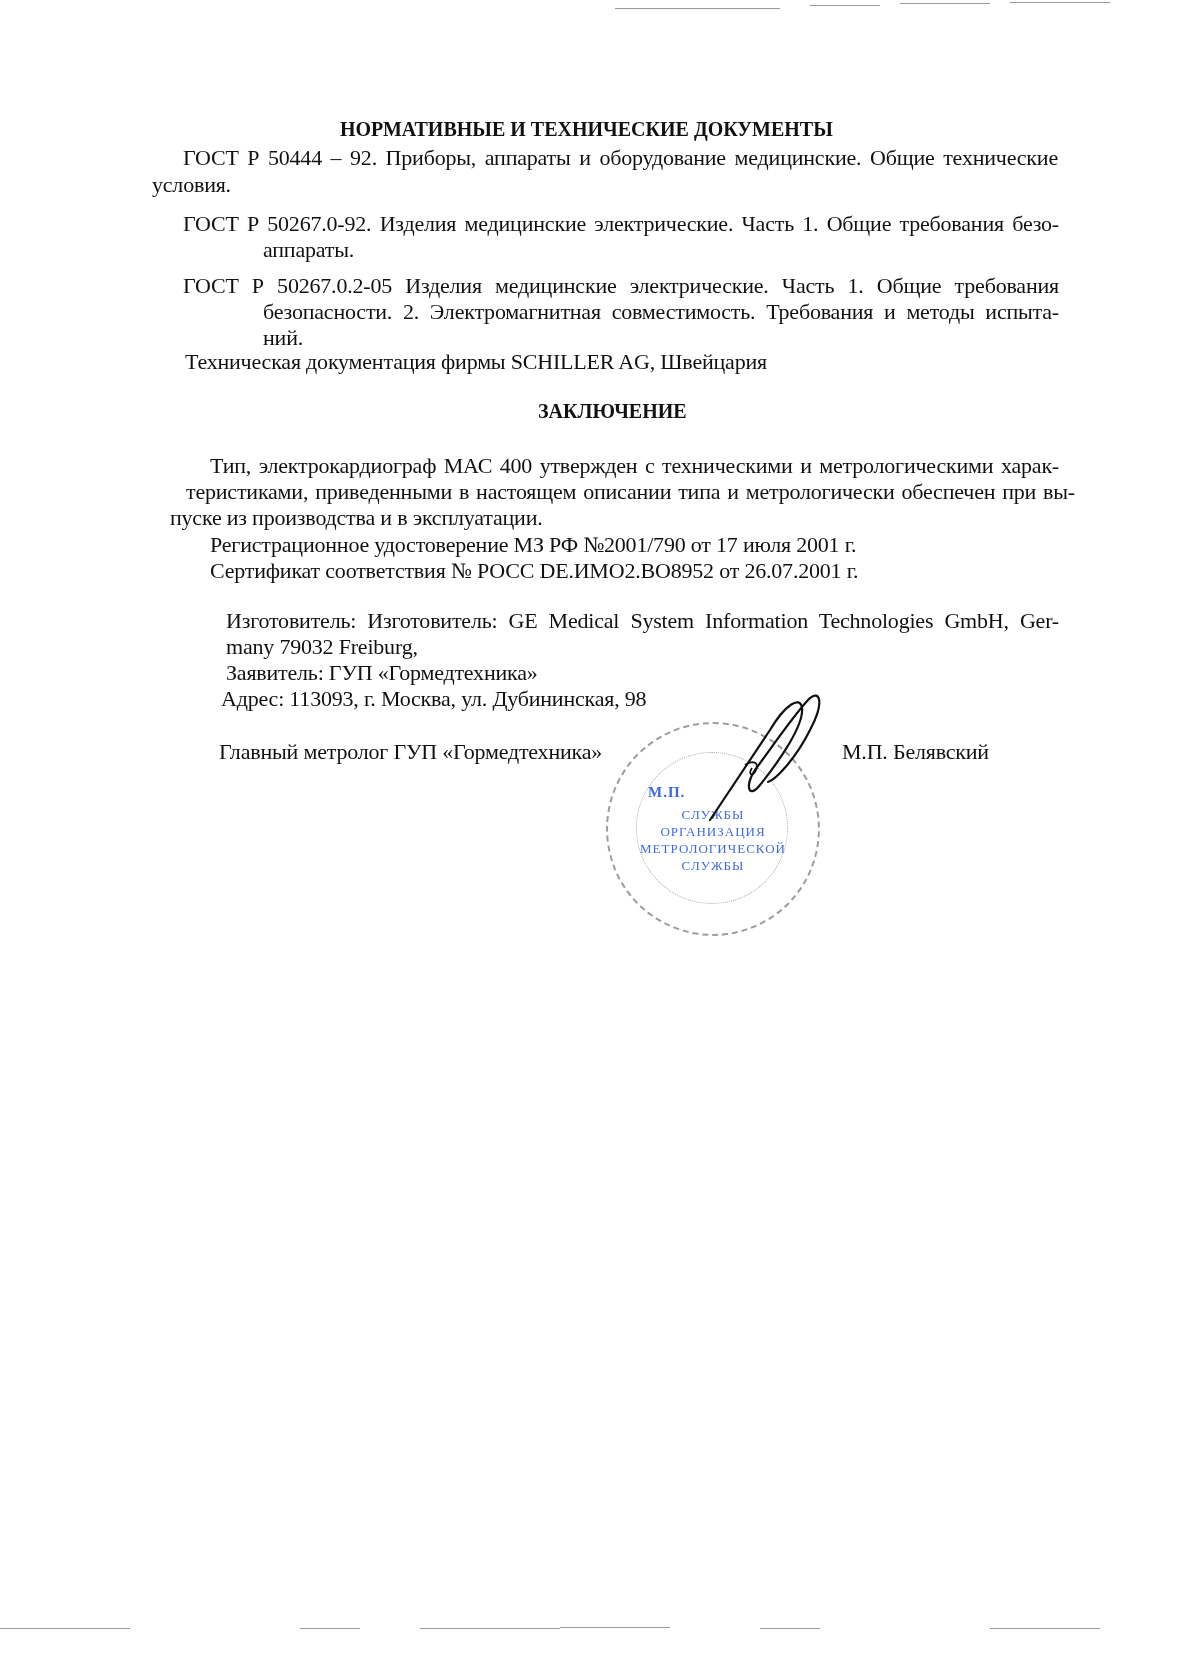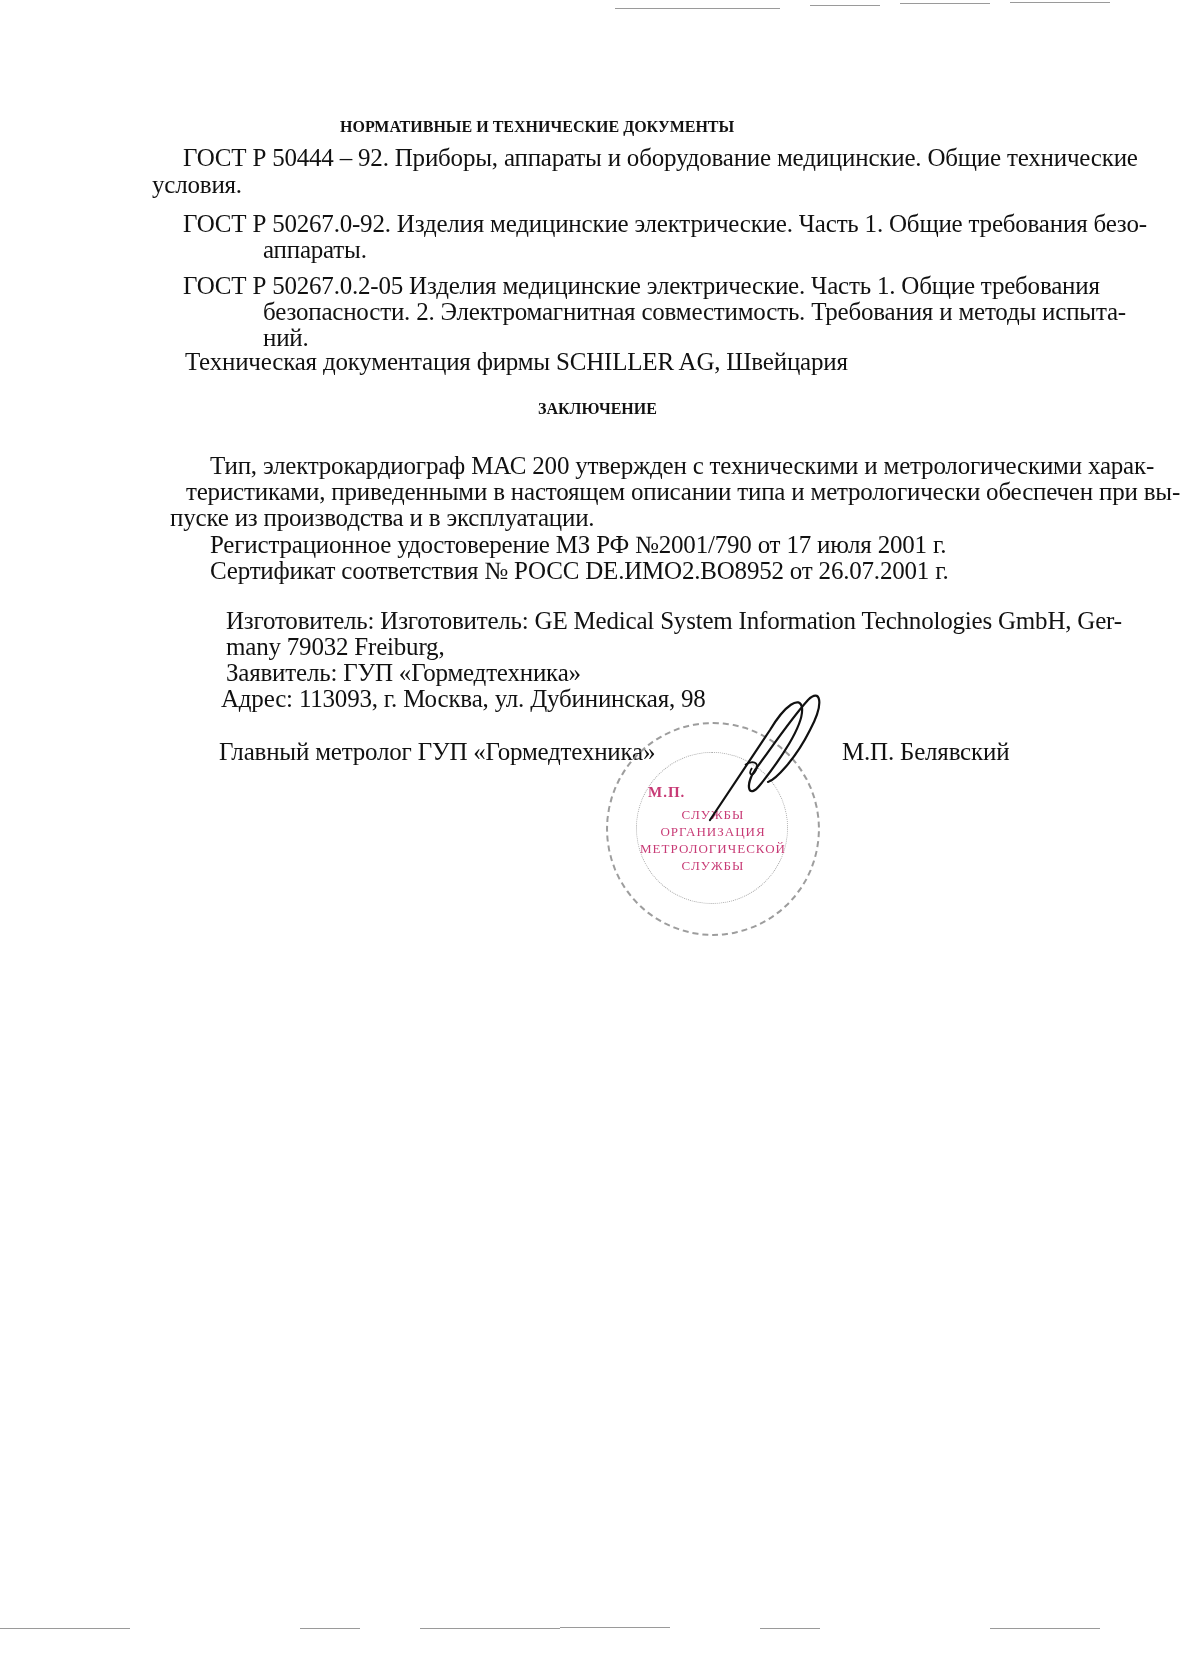--- a/index.html
+++ b/index.html
@@ -1,27 +1,27 @@
 <!DOCTYPE html>
 <html><head>
 <meta charset="utf-8">
 <style>
   html, body { margin: 0; padding: 0; background: #ffffff; }
   body { width: 1191px; height: 1663px; position: relative; overflow: hidden;
          font-family: "Liberation Serif", "DejaVu Serif", serif; color: #111; }
   .abs { position: absolute; white-space: nowrap; }
-  .txt { font-size: 25px; line-height: 26px; letter-spacing: -0.2px; }
-  .h { font-weight: bold; font-size: 16px; }
+  .txt { font-size: 22px; line-height: 26px; letter-spacing: -0.2px; }
+  .h { font-weight: bold; font-size: 20px; }
   .just { text-align: justify; text-align-last: justify; white-space: nowrap; }
   .scan-dash { position: absolute; height: 2px; background: #9a9a9a; }
   .stamp { position: absolute; left: 606px; top: 722px; width: 210px; height: 210px;
            border-radius: 50%; border: 2px dashed #8c8c8c; opacity: 0.85; }
   .stamp-inner { position: absolute; left: 28px; top: 28px; width: 150px; height: 150px;
            border-radius: 50%; border: 1.5px dotted #999; }
-  .stamp-text { position: absolute; font-size: 13px; line-height: 17px; color: #be185d;
+  .stamp-text { position: absolute; font-size: 13px; line-height: 17px; color: #1d4ed8;
            width: 100%; text-align: center; letter-spacing: 1px; font-family: "Liberation Serif", serif; }
 </style>
 </head>
 <body>
 
 <div>
   <div class="scan-dash" style="left:615px;top:8px;width:85px;height:1px;"></div>
   <div class="scan-dash" style="left:700px;top:8px;width:80px;height:1px;"></div>
   <div class="scan-dash" style="left:810px;top:5px;width:70px;height:1px;"></div>
   <div class="scan-dash" style="left:900px;top:3px;width:90px;height:1px;"></div>
@@ -52,21 +52,21 @@
   <div class="abs txt just" style="left:183px;top:273px;width:876px;">ГОСТ Р 50267.0.2-05 Изделия медицинские электрические. Часть 1. Общие требования</div>
   <div class="abs txt just" style="left:263px;top:299px;width:796px;">безопасности. 2. Электромагнитная совместимость. Требования и методы испыта-</div>
   <div class="abs txt" style="left:263px;top:325px;">ний.</div>
 </div>
 
 <div class="abs txt" style="left:185px;top:349px;">Техническая документация фирмы SCHILLER AG, Швейцария</div>
 
 <div class="abs h" style="left:538px;top:400px;">ЗАКЛЮЧЕНИЕ</div>
 
 <div>
-  <div class="abs txt just" style="left:210px;top:453px;width:849px;">Тип, электрокардиограф МАС 200 утвержден с техническими и метрологическими харак-</div>
+  <div class="abs txt just" style="left:210px;top:453px;width:849px;">Тип, электрокардиограф МАС 400 утвержден с техническими и метрологическими харак-</div>
   <div class="abs txt just" style="left:170px;top:479px;width:889px;margin-left:16px;">теристиками, приведенными в настоящем описании типа и метрологически обеспечен при вы-</div>
   <div class="abs txt" style="left:170px;top:505px;">пуске из производства и в эксплуатации.</div>
 </div>
 
 <div class="abs txt" style="left:210px;top:532px;">Регистрационное удостоверение МЗ РФ №2001/790  от 17 июля 2001 г.</div>
 <div class="abs txt" style="left:210px;top:558px;">Сертификат соответствия № РОСС DE.ИМО2.ВО8952 от  26.07.2001 г.</div>
 
 <div class="abs txt just" style="left:226px;top:608px;width:833px;">Изготовитель:   Изготовитель:   GE Medical System Information Technologies GmbH, Ger-</div>
 <div class="abs txt" style="left:226px;top:634px;">many 79032 Freiburg,</div>
 <div class="abs txt" style="left:226px;top:660px;">Заявитель: ГУП «Гормедтехника»</div>

